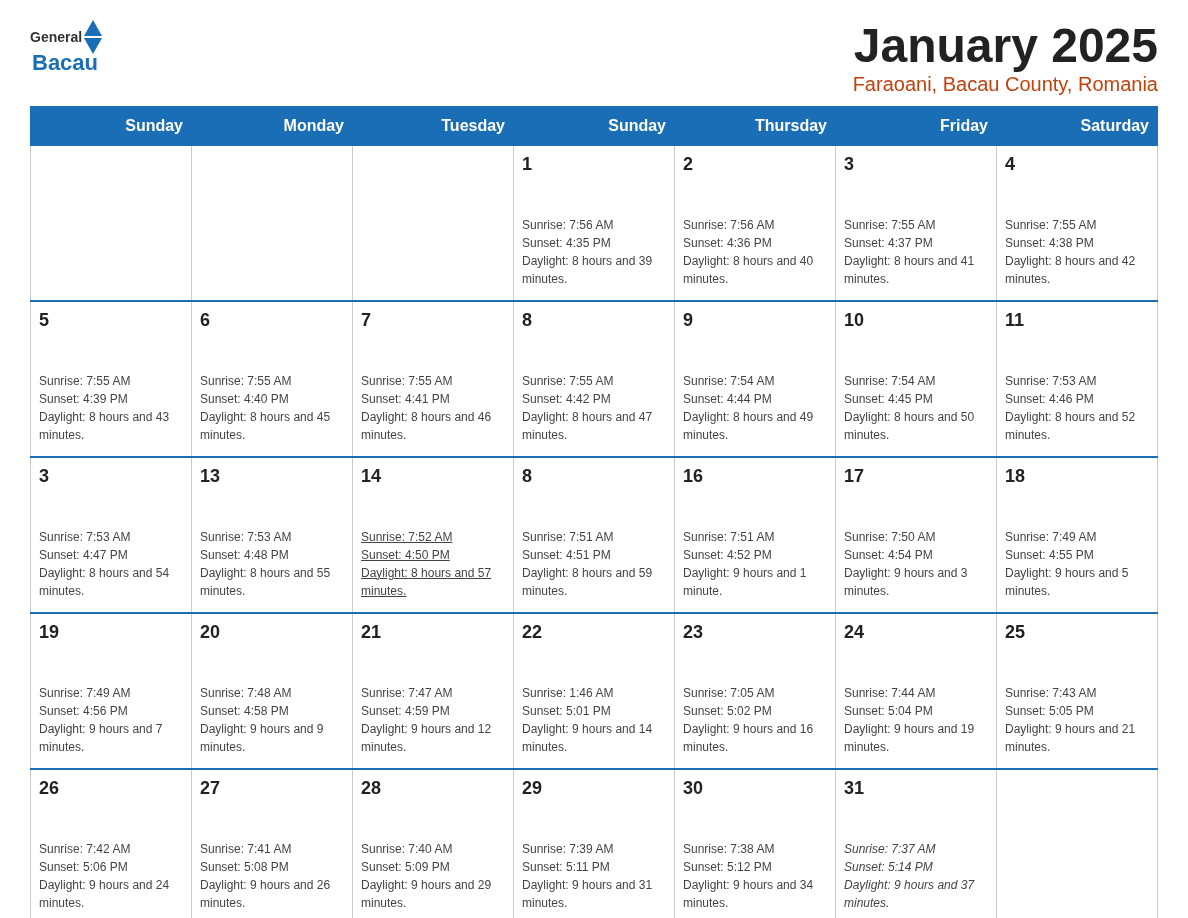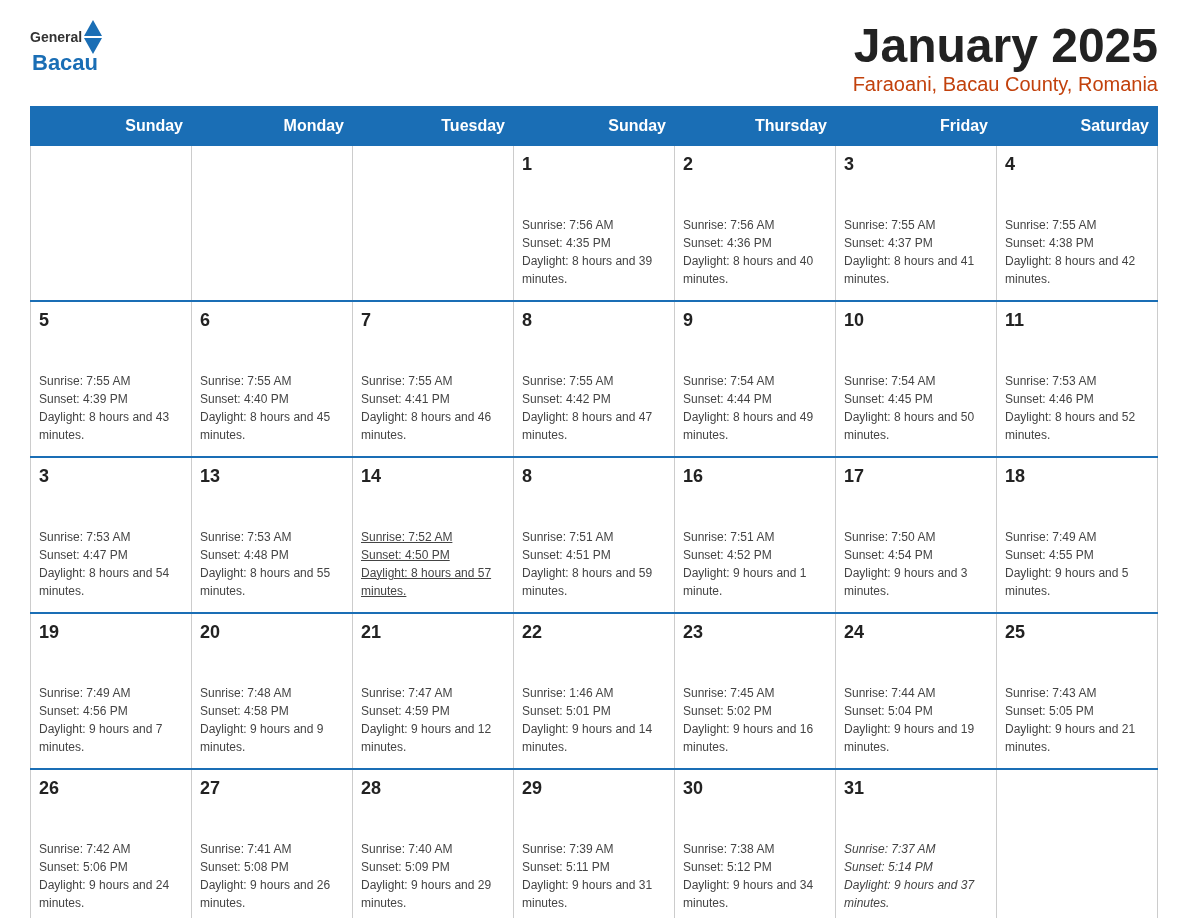--- a/index.html
+++ b/index.html
@@ -260,21 +260,21 @@
 Daylight: 9 hours and 12 minutes.</div>
         </td>
         <td>
           <span class="day-number">22</span>
           <div class="day-info" style="white-space: pre-line;">Sunrise: 1:46 AM
 Sunset: 5:01 PM
 Daylight: 9 hours and 14 minutes.</div>
         </td>
         <td>
           <span class="day-number">23</span>
-          <div class="day-info" style="white-space: pre-line;">Sunrise: 7:45 AM
+          <div class="day-info" style="white-space: pre-line;">Sunrise: 7:05 AM
 Sunset: 5:02 PM
 Daylight: 9 hours and 16 minutes.</div>
         </td>
         <td>
           <span class="day-number">24</span>
           <div class="day-info" style="white-space: pre-line;">Sunrise: 7:44 AM
 Sunset: 5:04 PM
 Daylight: 9 hours and 19 minutes.</div>
         </td>
         <td>

